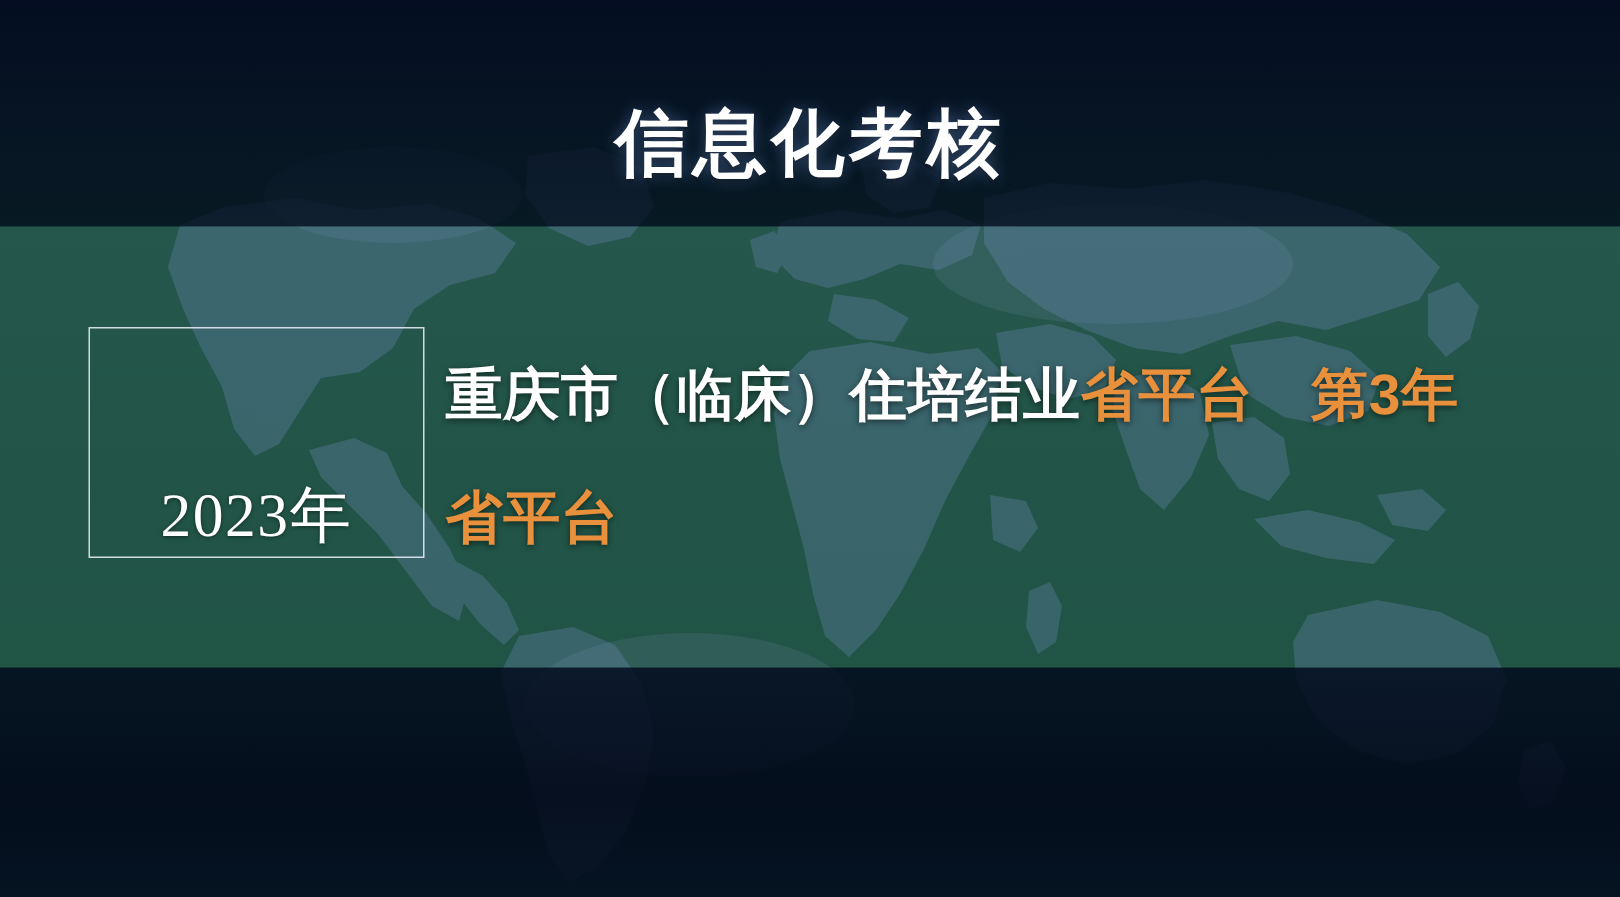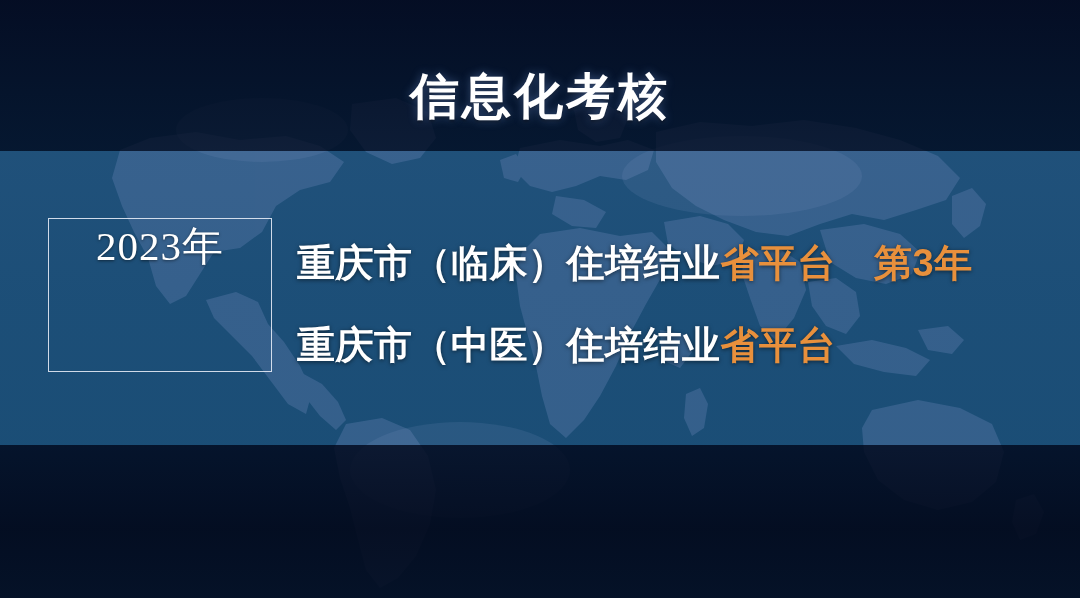--- a/index.html
+++ b/index.html
@@ -7,21 +7,21 @@
   html,body{
     width:1080px; height:598px; overflow:hidden;
     background:#03091f;
     font-family:"Liberation Sans","DejaVu Sans",sans-serif;
   }
   #slide{
     position:relative; width:1080px; height:598px; overflow:hidden;
     background:
       radial-gradient(ellipse 900px 420px at 62% 42%, #14224c 0%, rgba(10,20,55,0) 72%),
       linear-gradient(180deg,#040d2a 0%, #061franchise 0%, #050f2d 32%, #061333 55%, #040c27 100%);
-    background-color:#0c4a6e;
+    background-color:#14532d;
   }
   
   #map-layer{
     position:absolute; left:0; top:0; width:1080px; height:598px;
     opacity:1; pointer-events:none;
   }
   #map-layer svg{ display:block; width:1080px; height:598px; }
 
   
   .veil{
@@ -45,23 +45,23 @@
     background:linear-gradient(180deg,
         rgba(78,96,150,.30) 0%,
         rgba(72,90,145,.27) 50%,
         rgba(70,88,142,.25) 100%);
     z-index:4;
   }
   #band-inner{ position:relative; width:100%; height:100%; }
 
   
   #year-box{
-    position:absolute; left:48px; top:218px; width:224px; height:154px;
+    position:absolute; left:59px; top:218px; width:224px; height:154px;
     border:1.6px solid rgba(233,238,248,.88);
-    display:flex; align-items:flex-start; justify-content:center;
+    display:flex; align-items:flex-end; justify-content:center;
     z-index:7;
   }
   #year-label{
     color:#ffffff; font-size:41px; font-weight:400;
     letter-spacing:1px; white-space:nowrap;
     font-family:"Liberation Serif","DejaVu Serif",serif;
     text-shadow:0 1px 3px rgba(0,0,0,.5);
   }
 
   
@@ -159,18 +159,17 @@
     <span id="year-label">2023年</span>
   </div>
 
   <div id="rows">
     <div class="row">
       <span class="seg-main">重庆市（临床）住培结业</span>
       <span class="seg-accent">省平台</span>
       <span class="seg-rank">第3年</span>
     </div>
     <div class="row">
-      <span class="seg-main">重庆市（中医）住培结业</span>
       <span class="seg-accent">省平台</span>
     </div>
   </div>
 
 </div>
 
 </body></html>

